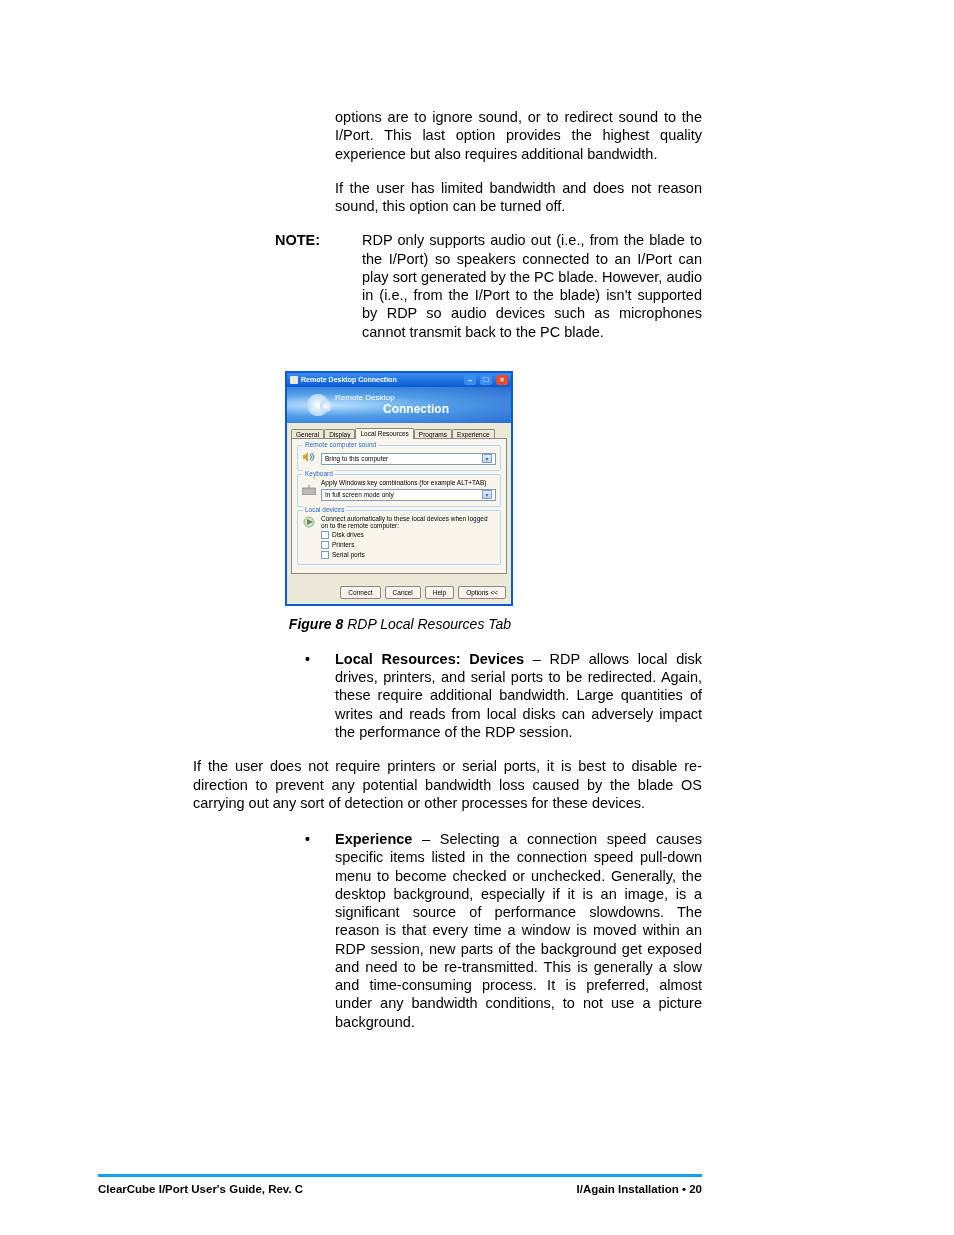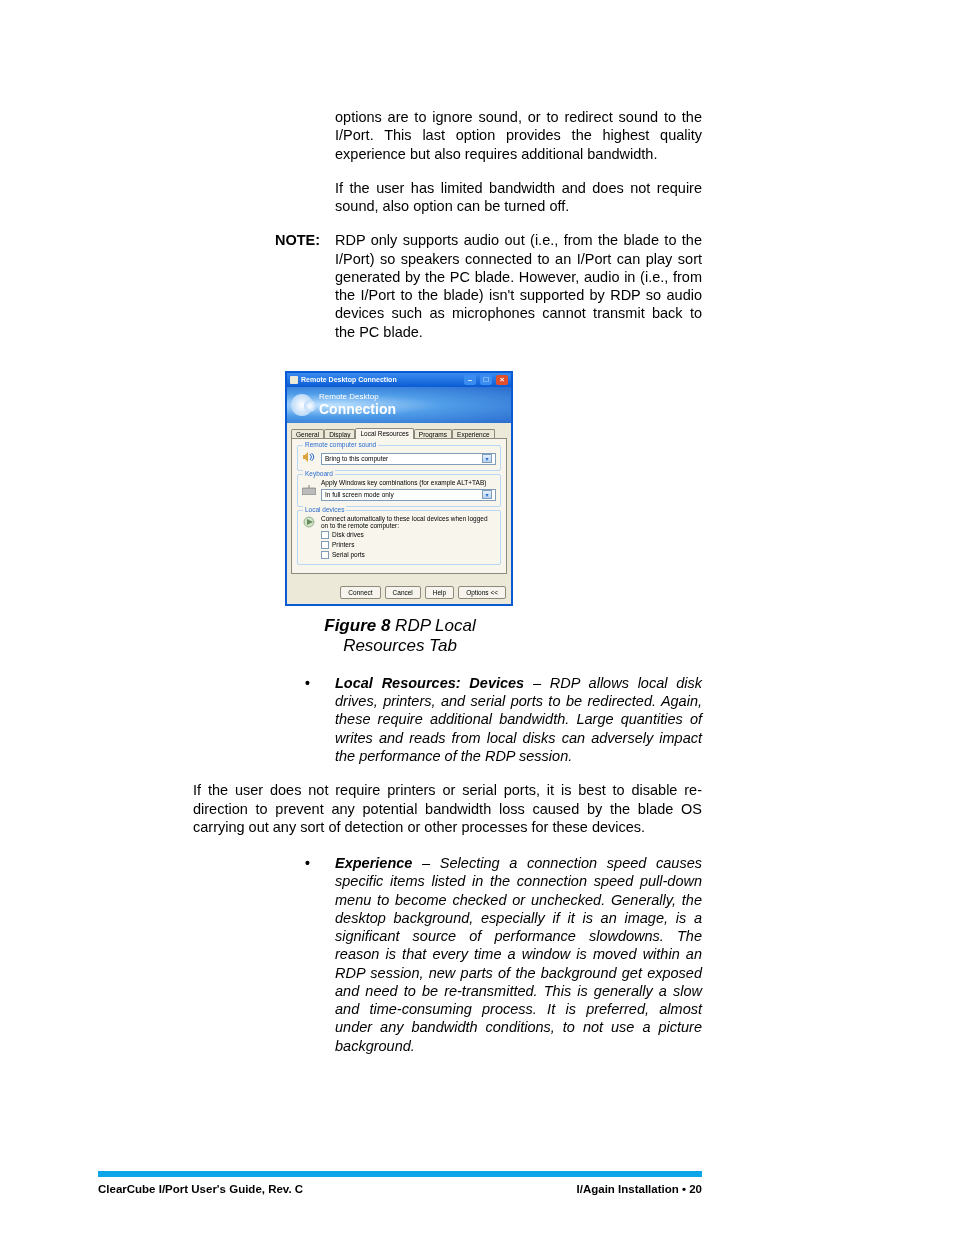--- a/index.html
+++ b/index.html
@@ -22,20 +22,21 @@
   .para {
     margin-left: 237px;
     text-align: justify;
   }
   .para + .para { margin-top: 16px; }
   .note-row {
     display: flex;
     align-items: flex-start;
     margin-top: 16px;
     margin-left: 177px;
+    gap: 27px;
   }
   .note-label {
     font-weight: bold;
     width: 60px;
     flex: none;
   }
   .note-body {
     flex: 1;
     text-align: justify;
   }
@@ -48,35 +49,34 @@
   .bullet-mark {
     width: 30px;
     flex: none;
     font-size: 14px;
     font-weight: bold;
     line-height: 1.3;
   }
   .bullet-body {
     flex: 1;
     text-align: justify;
-    font-style: italic;
   }
   .bullet-sub {
     margin-left: 95px;
     margin-top: 16px;
     text-align: justify;
   }
   .figure-wrap {
     margin: 30px auto 8px auto;
     width: 230px;
   }
   .caption {
     margin-top: 10px;
     text-align: center;
-    font-size: 17px;
+    font-size: 14px;
   }
   .caption .fig-label { font-weight: bold; font-style: italic; }
   .caption .fig-title { font-style: italic; }
 
   
   .rdp-window {
     width: 228px;
     border: 2px solid #0a5bd3;
     background: #ece9d8;
     font-family: Tahoma, Arial, sans-serif;
@@ -108,36 +108,36 @@
     color: #fff;
     background: #3a8cf0;
     margin-left: 1px;
   }
   .rdp-close { background: #e34f2a; }
   .rdp-banner {
     height: 36px;
     background: radial-gradient(ellipse at 18% 50%, #bfe3ff 0%, #4f9ce8 45%, #2a6dcf 100%);
     display: flex;
     align-items: center;
-    padding-left: 4px;
+    padding-left: 20px;
     gap: 6px;
   }
   .rdp-banner-glyph {
     width: 22px; height: 22px; border-radius: 50%;
     background: radial-gradient(#fff, #9cc9f5);
     position: relative;
   }
   .rdp-banner-glyph::after {
     content: "";
     position: absolute; left: 13px; top: 6px;
     width: 12px; height: 12px; border-radius: 50%;
     background: radial-gradient(#fff, #9cc9f5);
   }
   .rdp-banner-text { color: #fff; font-size: 8px; line-height: 1.1; }
-  .rdp-banner-text .bold { font-weight: bold; font-size: 14px; }
+  .rdp-banner-text .bold { font-weight: bold; font-size: 12px; margin-left: 48px; }
   .rdp-tabs {
     display: flex;
     padding: 5px 4px 0 4px;
     gap: 0;
     align-items: flex-end;
   }
   .rdp-tab {
     border: 1px solid #8d8a7d;
     border-bottom: none;
     padding: 1px 4px;
@@ -217,36 +217,36 @@
     background: #f6f4ec;
     font-size: 6.5px;
     padding: 2px 7px;
     border-radius: 2px;
   }
 
   .page-footer {
     position: absolute;
     left: 98px; right: 98px;
     bottom: 40px;
-    border-top: 6px solid #0ea5e9;
+    border-top: 3px solid #0ea5e9;
     padding-top: 6px;
     display: flex;
     justify-content: space-between;
     font-size: 11.5px;
   }
   .page-footer .left { font-weight: bold; }
   .page-footer .right b { font-weight: bold; }
 </style>
 </head>
 <body>
 
 <div class="page">
 
   <div class="body-text para">options are to ignore sound, or to redirect sound to the I/Port. This last option provides the highest quality experience but also requires additional bandwidth.</div>
-  <div class="body-text para">If the user has limited bandwidth and does not require sound, also option can be turned off.</div>
+  <div class="body-text para">If the user has limited bandwidth and does not reason sound, this option can be turned off.</div>
 
   <div class="body-text note-row">
     <div class="note-label">NOTE:</div>
     <div class="note-body">RDP only supports audio out (i.e., from the blade to the I/Port) so speakers connected to an I/Port can play sort generated by the PC blade. However, audio in (i.e., from the I/Port to the blade) isn't supported by RDP so audio devices such as microphones cannot transmit back to the PC blade.</div>
   </div>
 
   <div class="figure-wrap">
     <div class="rdp-window">
       <div class="rdp-titlebar">
         <span class="rdp-title-icon"></span>

